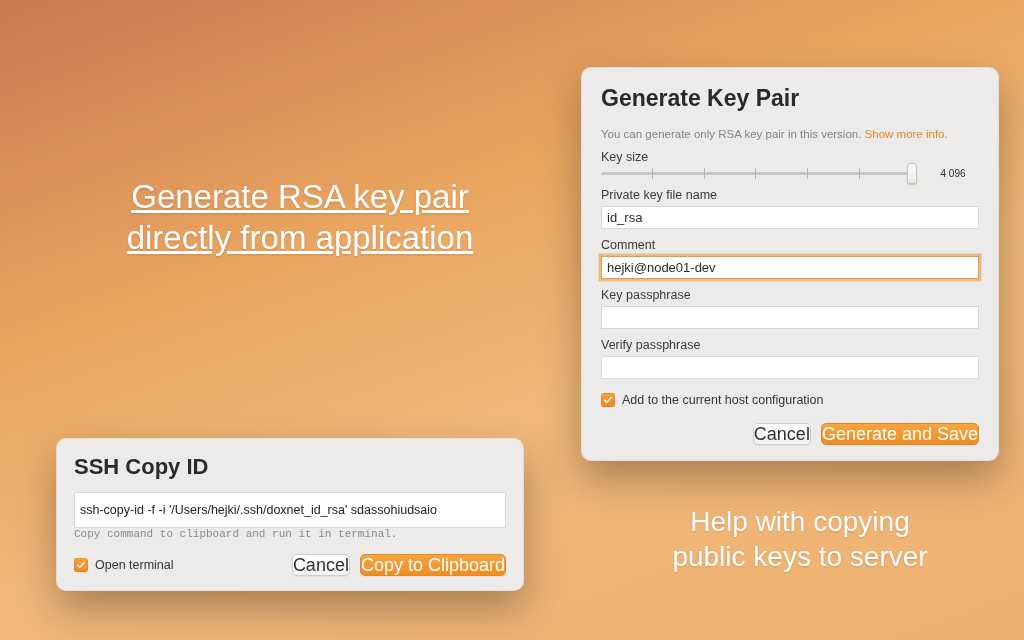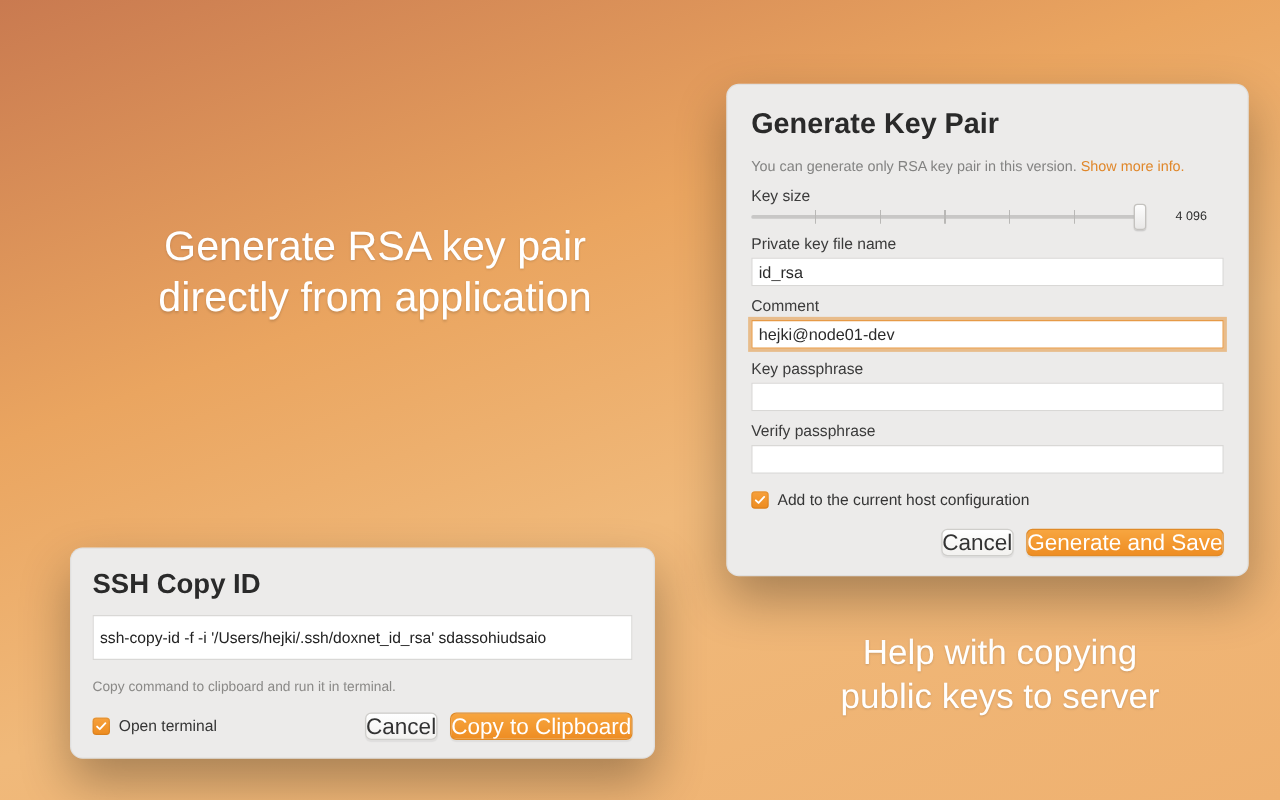--- a/index.html
+++ b/index.html
@@ -11,21 +11,21 @@
   }
 
   
   .headline {
     position: absolute;
     color: #ffffff;
     text-align: center;
     font-weight: 400;
     text-shadow: 0 1px 2px rgba(0,0,0,0.15);
   }
-  .headline-1 { left: 70px; top: 176px; width: 460px; font-size: 33px; line-height: 1.25; }
+  .headline-1 { left: 70px; top: 176px; width: 460px; font-size: 33px; line-height: 1.25; text-decoration: underline; }
   .headline-2 { left: 600px; top: 504px; width: 400px; font-size: 28px; line-height: 1.25; }
 
   
   .panel-gen {
     position: absolute;
     left: 581px; top: 19px;
     width: 418px;
     background: #ecebea;
     border-radius: 10px;
     box-shadow: 0 18px 40px rgba(0,0,0,0.30), 0 0 0 1px rgba(0,0,0,0.05) inset;
@@ -92,21 +92,21 @@
     border-radius: 10px;
     box-shadow: 0 18px 40px rgba(0,0,0,0.30), 0 0 0 1px rgba(0,0,0,0.05) inset;
     padding: 16px 18px 15px 18px;
   }
   .panel-ssh h1 { font-size:22px; font-weight:600; color:#2a2a2a; margin-bottom:12px; }
   .cmd-field {
     width:100%; height:36px; font-size:12.5px; padding:2px 5px;
     background:#fff; border:1px solid #d9d8d6; color:#222;
     white-space:nowrap; overflow:hidden;
   }
-  .help { font-size:11px; color:#8a8987; margin-top:16px; }
+  .help { font-size:11px; color:#8a8987; margin-top:0;font-family:Liberation Mono, monospace; }
   .ssh-bottom { display:flex; align-items:center; margin-top:14px; }
   .ssh-bottom .spacer { flex:1; }
 </style>
 </head>
 <body>
 
 <div class="headline headline-1" style="white-space: pre-line;">Generate RSA key pair
 directly from application</div>
 <div class="headline headline-2" style="white-space: pre-line;">Help with copying
 public keys to server</div>

